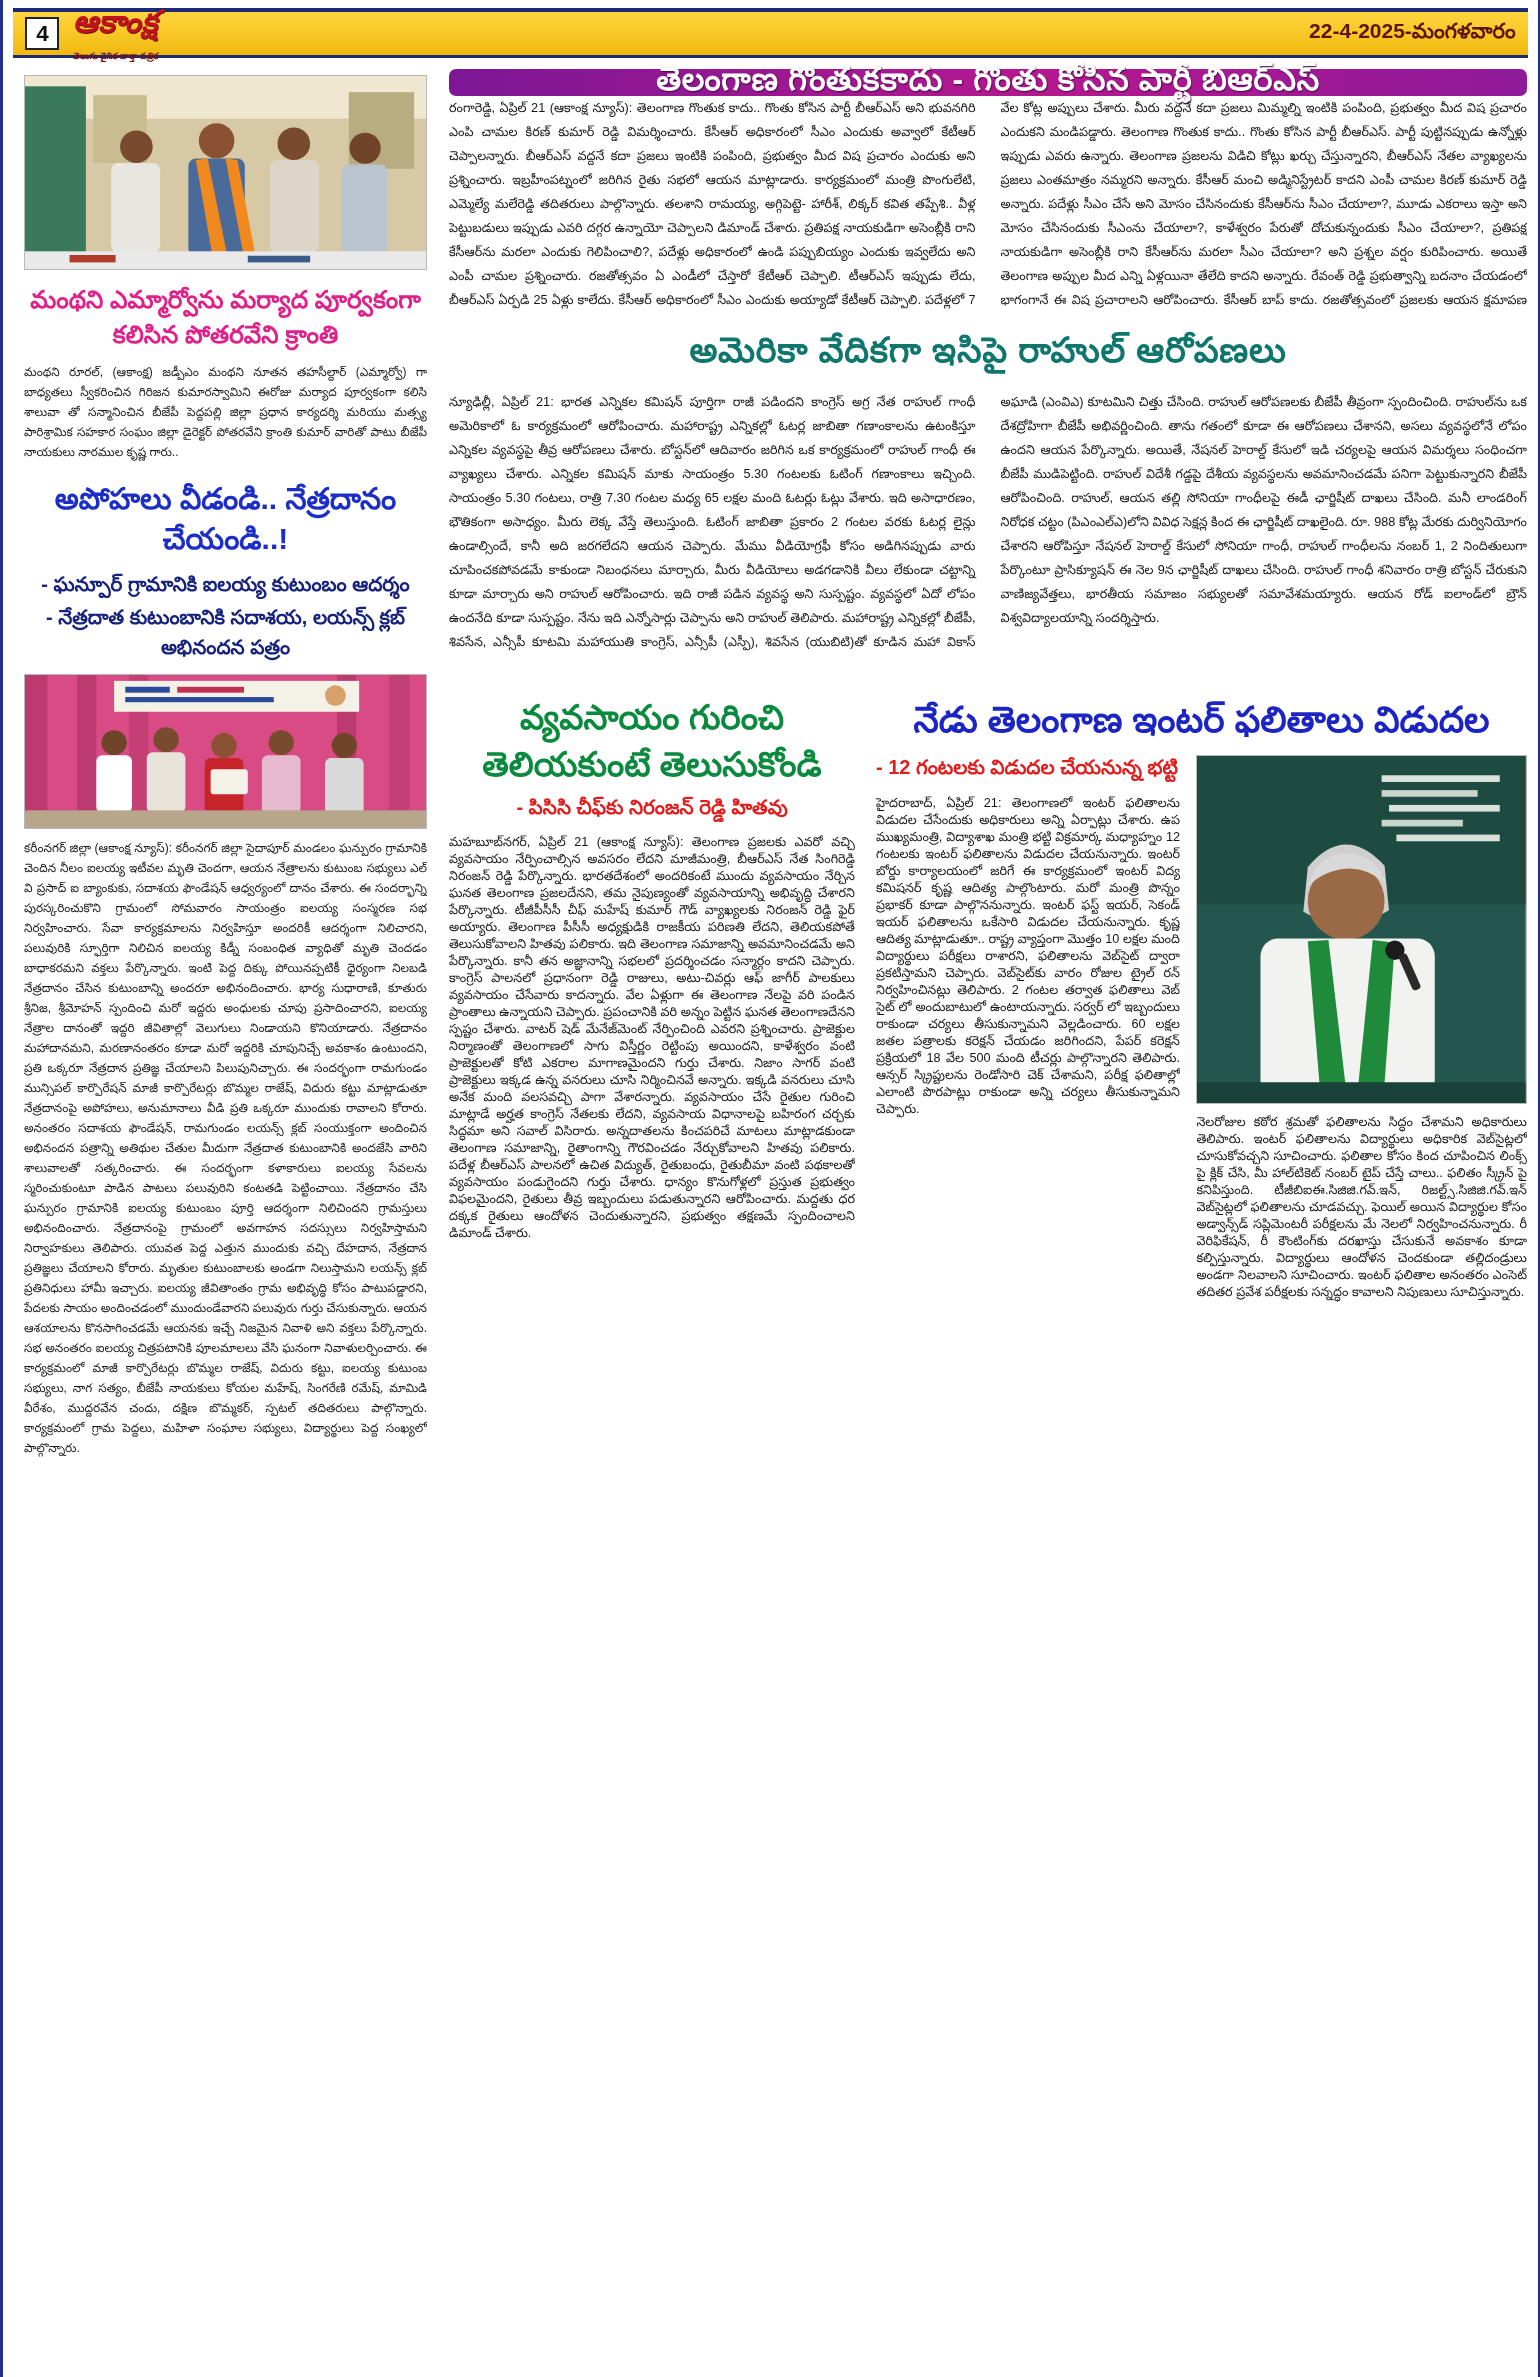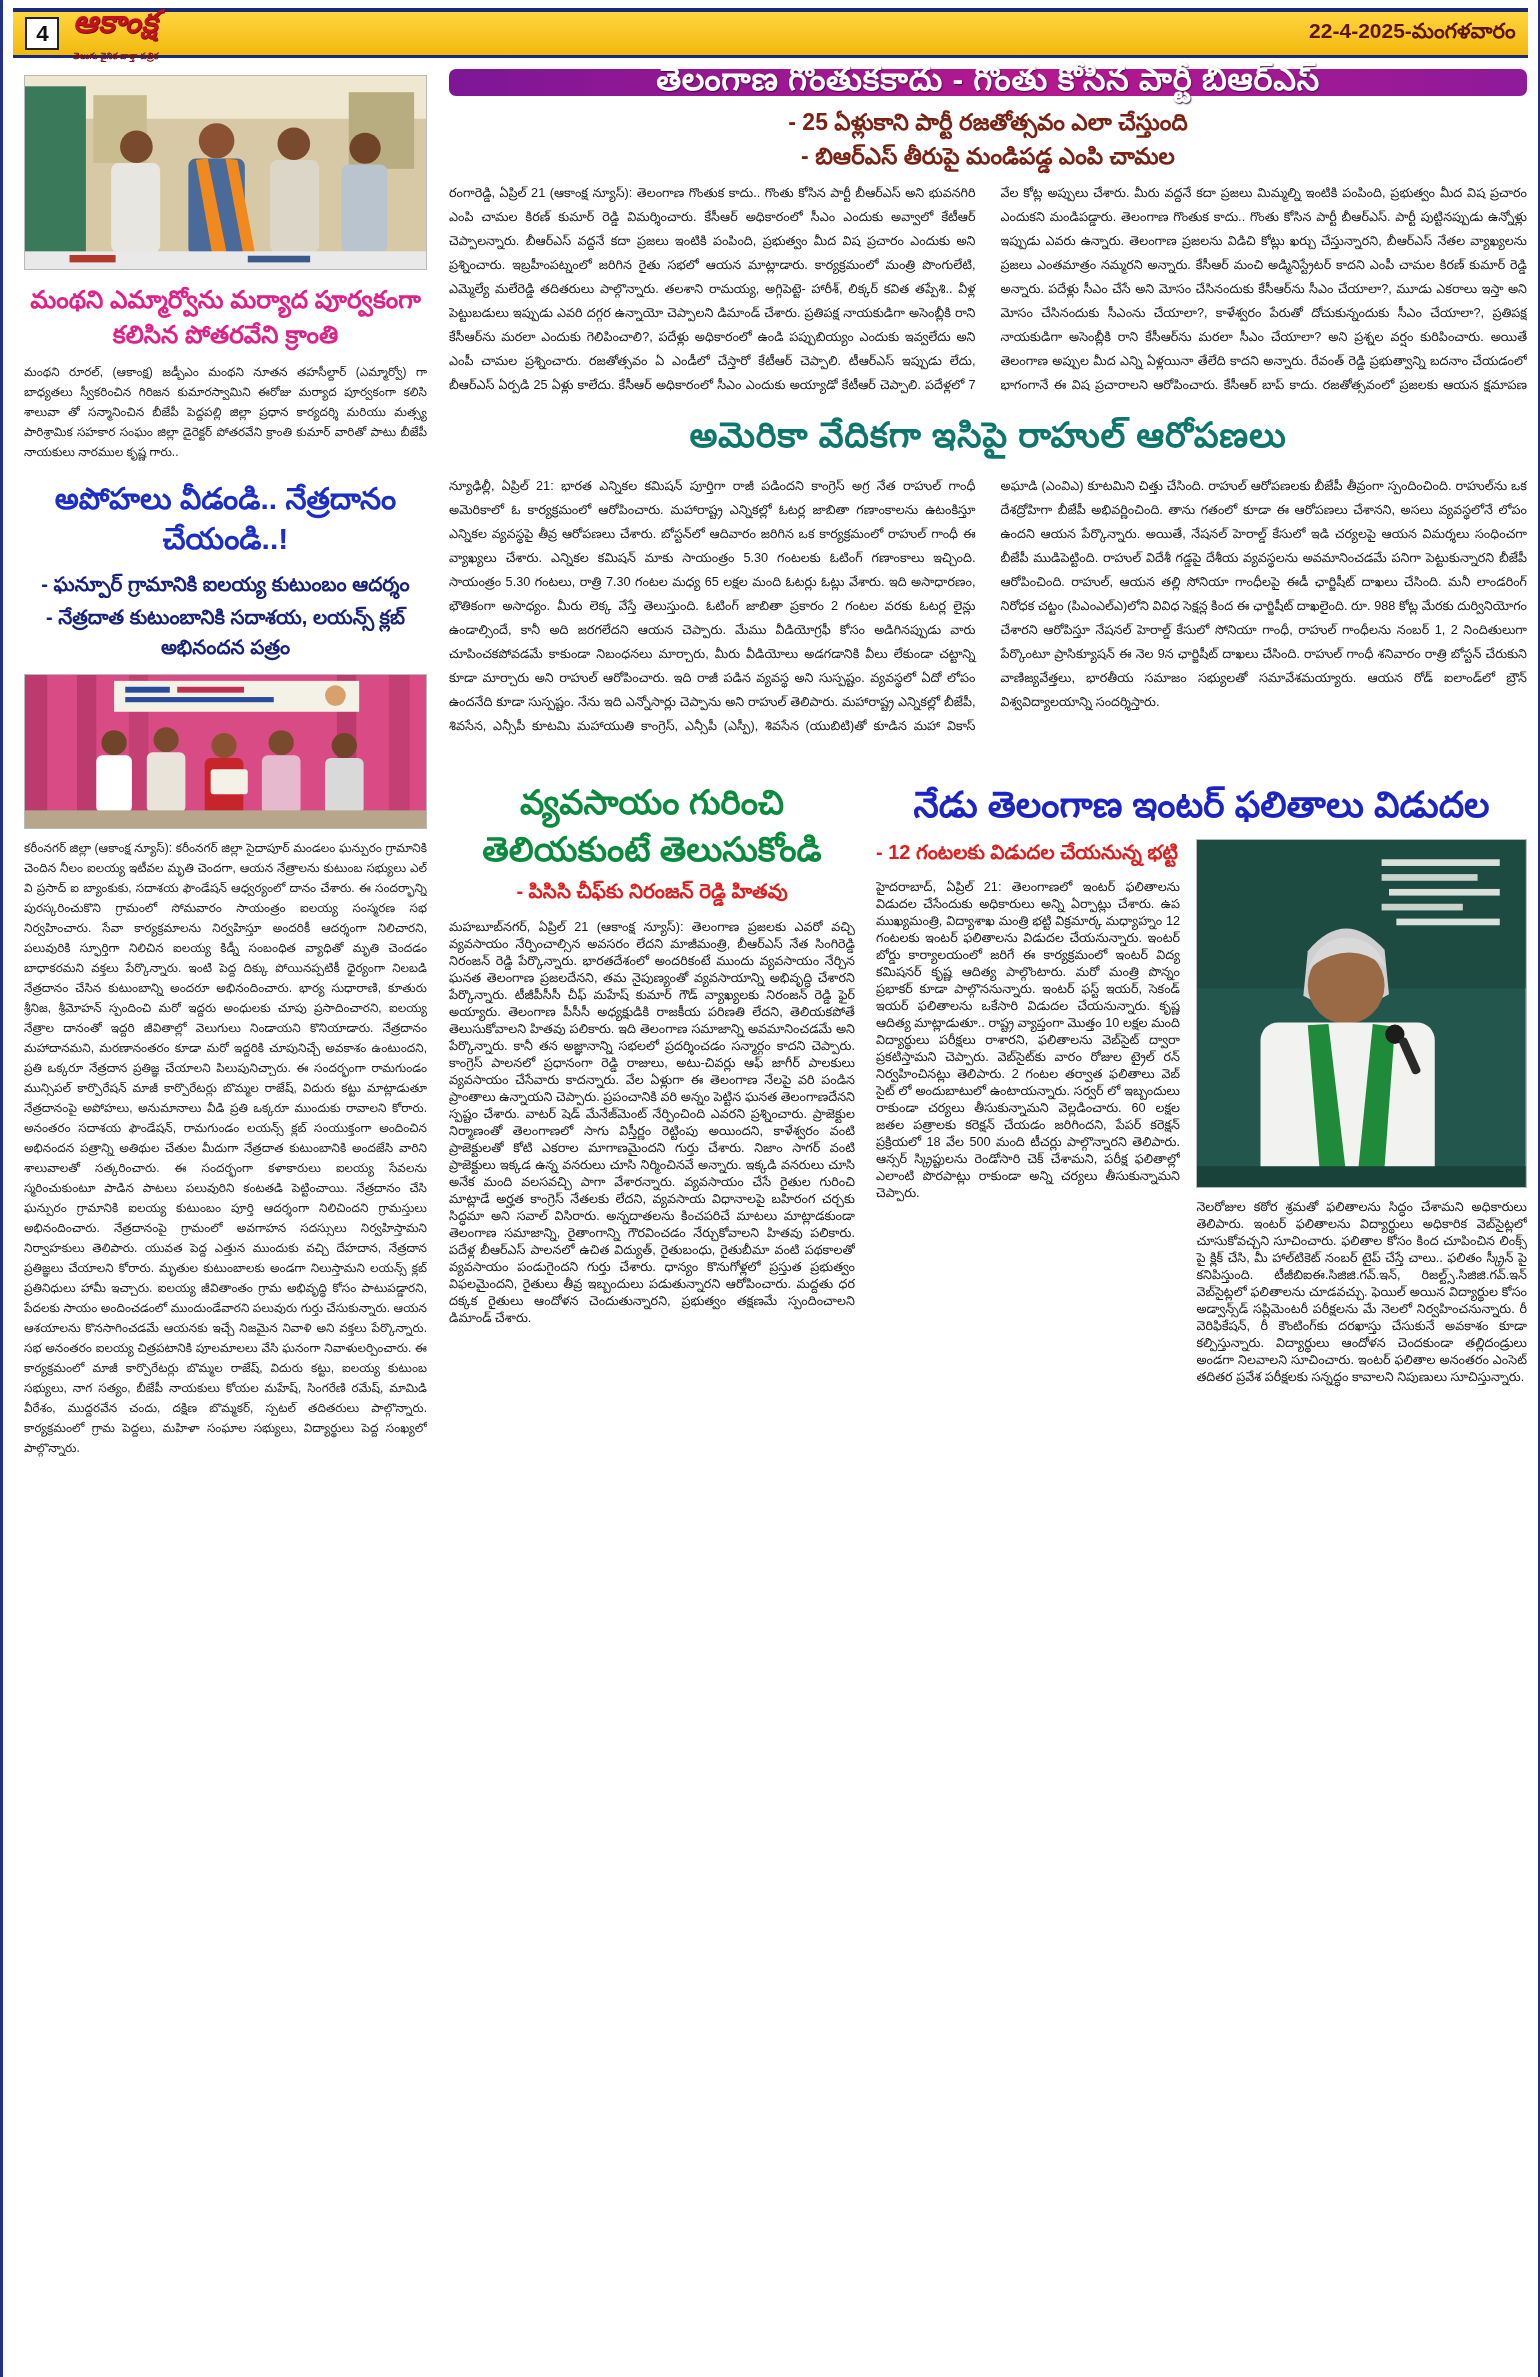--- a/index.html
+++ b/index.html
@@ -178,24 +178,20 @@
       </svg>
     </div>
 
     <p class="body-sm eye-body">కరీంనగర్ జిల్లా (ఆకాంక్ష న్యూస్): కరీంనగర్ జిల్లా సైదాపూర్ మండలం ఘన్పురం గ్రామానికి చెందిన నీలం ఐలయ్య ఇటీవల మృతి చెందగా, ఆయన నేత్రాలను కుటుంబ సభ్యులు ఎల్ వి ప్రసాద్ ఐ బ్యాంకుకు, సదాశయ ఫౌండేషన్ ఆధ్వర్యంలో దానం చేశారు. ఈ సందర్భాన్ని పురస్కరించుకొని గ్రామంలో సోమవారం సాయంత్రం ఐలయ్య సంస్మరణ సభ నిర్వహించారు. సేవా కార్యక్రమాలను నిర్వహిస్తూ అందరికీ ఆదర్శంగా నిలిచారని, పలువురికి స్ఫూర్తిగా నిలిచిన ఐలయ్య కిడ్నీ సంబంధిత వ్యాధితో మృతి చెందడం బాధాకరమని వక్తలు పేర్కొన్నారు. ఇంటి పెద్ద దిక్కు పోయినప్పటికీ ధైర్యంగా నిలబడి నేత్రదానం చేసిన కుటుంబాన్ని అందరూ అభినందించారు. భార్య సుధారాణి, కూతురు శ్రీనిజ, శ్రీమోహన్ స్పందించి మరో ఇద్దరు అంధులకు చూపు ప్రసాదించారని, ఐలయ్య నేత్రాల దానంతో ఇద్దరి జీవితాల్లో వెలుగులు నిండాయని కొనియాడారు. నేత్రదానం మహాదానమని, మరణానంతరం కూడా మరో ఇద్దరికి చూపునిచ్చే అవకాశం ఉంటుందని, ప్రతి ఒక్కరూ నేత్రదాన ప్రతిజ్ఞ చేయాలని పిలుపునిచ్చారు. ఈ సందర్భంగా రామగుండం మున్సిపల్ కార్పొరేషన్ మాజీ కార్పొరేటర్లు బొమ్మల రాజేష్, విదురు కట్టు మాట్లాడుతూ నేత్రదానంపై అపోహలు, అనుమానాలు వీడి ప్రతి ఒక్కరూ ముందుకు రావాలని కోరారు. అనంతరం సదాశయ ఫౌండేషన్, రామగుండం లయన్స్ క్లబ్ సంయుక్తంగా అందించిన అభినందన పత్రాన్ని అతిథుల చేతుల మీదుగా నేత్రదాత కుటుంబానికి అందజేసి వారిని శాలువాలతో సత్కరించారు. ఈ సందర్భంగా కళాకారులు ఐలయ్య సేవలను స్మరించుకుంటూ పాడిన పాటలు పలువురిని కంటతడి పెట్టించాయి. నేత్రదానం చేసి ఘన్పురం గ్రామానికి ఐలయ్య కుటుంబం పూర్తి ఆదర్శంగా నిలిచిందని గ్రామస్తులు అభినందించారు. నేత్రదానంపై గ్రామంలో అవగాహన సదస్సులు నిర్వహిస్తామని నిర్వాహకులు తెలిపారు. యువత పెద్ద ఎత్తున ముందుకు వచ్చి దేహదాన, నేత్రదాన ప్రతిజ్ఞలు చేయాలని కోరారు. మృతుల కుటుంబాలకు అండగా నిలుస్తామని లయన్స్ క్లబ్ ప్రతినిధులు హామీ ఇచ్చారు. ఐలయ్య జీవితాంతం గ్రామ అభివృద్ధి కోసం పాటుపడ్డారని, పేదలకు సాయం అందించడంలో ముందుండేవారని పలువురు గుర్తు చేసుకున్నారు. ఆయన ఆశయాలను కొనసాగించడమే ఆయనకు ఇచ్చే నిజమైన నివాళి అని వక్తలు పేర్కొన్నారు. సభ అనంతరం ఐలయ్య చిత్రపటానికి పూలమాలలు వేసి ఘనంగా నివాళులర్పించారు. ఈ కార్యక్రమంలో మాజీ కార్పొరేటర్లు బొమ్మల రాజేష్, విదురు కట్టు, ఐలయ్య కుటుంబ సభ్యులు, నాగ సత్యం, బీజేపీ నాయకులు కోయల మహేష్, సింగరేణి రమేష్, మామిడి వీరేశం, ముద్దరవేన చందు, దక్షిణ బొమ్మకర్, స్పటల్ తదితరులు పాల్గొన్నారు. కార్యక్రమంలో గ్రామ పెద్దలు, మహిళా సంఘాల సభ్యులు, విద్యార్థులు పెద్ద సంఖ్యలో పాల్గొన్నారు.</p>
   </div>
 
   <div class="rightcol">
 
     <section>
       <div class="banner">తెలంగాణ గొంతుకకాదు - గొంతు కోసిన పార్టీ బిఆర్ఎస్</div>
-      <div class="brs-subs">
-        <div class="s">- 25 ఏళ్లుకాని పార్టీ రజతోత్సవం ఎలా చేస్తుంది</div>
-        <div class="s">- బిఆర్ఎస్ తీరుపై మండిపడ్డ ఎంపి చామల</div>
-      </div>
       <p class="twocol brs-body">రంగారెడ్డి, ఏప్రిల్ 21 (ఆకాంక్ష న్యూస్): తెలంగాణ గొంతుక కాదు.. గొంతు కోసిన పార్టీ బీఆర్ఎస్ అని భువనగిరి ఎంపి చామల కిరణ్ కుమార్ రెడ్డి విమర్శించారు. కేసీఆర్ అధికారంలో సీఎం ఎందుకు అవ్వాలో కేటీఆర్ చెప్పాలన్నారు. బీఆర్ఎస్ వద్దనే కదా ప్రజలు ఇంటికి పంపింది, ప్రభుత్వం మీద విష ప్రచారం ఎందుకు అని ప్రశ్నించారు. ఇబ్రహీంపట్నంలో జరిగిన రైతు సభలో ఆయన మాట్లాడారు. కార్యక్రమంలో మంత్రి పొంగులేటి, ఎమ్మెల్యే మలేరెడ్డి తదితరులు పాల్గొన్నారు. తలశాని రామయ్య, అగ్గిపెట్టె- హారీశ్, లిక్కర్ కవిత తప్పేశి.. వీళ్ల పెట్టుబడులు ఇప్పుడు ఎవరి దగ్గర ఉన్నాయో చెప్పాలని డిమాండ్ చేశారు. ప్రతిపక్ష నాయకుడిగా అసెంబ్లీకి రాని కేసీఆర్‌ను మరలా ఎందుకు గెలిపించాలి?, పదేళ్లు అధికారంలో ఉండి పప్పుబియ్యం ఎందుకు ఇవ్వలేదు అని ఎంపీ చామల ప్రశ్నించారు. రజతోత్సవం ఏ ఎండీలో చేస్తారో కేటీఆర్ చెప్పాలి. టీఆర్ఎస్ ఇప్పుడు లేదు, బీఆర్ఎస్ ఏర్పడి 25 ఏళ్లు కాలేదు. కేసీఆర్ అధికారంలో సీఎం ఎందుకు అయ్యాడో కేటీఆర్ చెప్పాలి. పదేళ్లలో 7 వేల కోట్ల అప్పులు చేశారు. మీరు వద్దనే కదా ప్రజలు మిమ్మల్ని ఇంటికి పంపింది, ప్రభుత్వం మీద విష ప్రచారం ఎందుకని మండిపడ్డారు. తెలంగాణ గొంతుక కాదు.. గొంతు కోసిన పార్టీ బీఆర్ఎస్. పార్టీ పుట్టినప్పుడు ఉన్నోళ్లు ఇప్పుడు ఎవరు ఉన్నారు. తెలంగాణ ప్రజలను విడిచి కోట్లు ఖర్చు చేస్తున్నారని, బీఆర్ఎస్ నేతల వ్యాఖ్యలను ప్రజలు ఎంతమాత్రం నమ్మరని అన్నారు. కేసీఆర్ మంచి అడ్మినిస్ట్రేటర్ కాదని ఎంపీ చామల కిరణ్ కుమార్ రెడ్డి అన్నారు. పదేళ్లు సీఎం చేసే అని మోసం చేసినందుకు కేసీఆర్‌ను సీఎం చేయాలా?, మూడు ఎకరాలు ఇస్తా అని మోసం చేసినందుకు సీఎంను చేయాలా?, కాళేశ్వరం పేరుతో దోచుకున్నందుకు సీఎం చేయాలా?, ప్రతిపక్ష నాయకుడిగా అసెంబ్లీకి రాని కేసీఆర్‌ను మరలా సీఎం చేయాలా? అని ప్రశ్నల వర్షం కురిపించారు. అయితే తెలంగాణ అప్పుల మీద ఎన్ని ఏళ్లయినా తేలేది కాదని అన్నారు. రేవంత్ రెడ్డి ప్రభుత్వాన్ని బదనాం చేయడంలో భాగంగానే ఈ విష ప్రచారాలని ఆరోపించారు. కేసీఆర్ బాప్ కాదు. రజతోత్సవంలో ప్రజలకు ఆయన క్షమాపణ చెప్పాలి. కేసీఆర్ దోచుకున్నది అందరికీ తెలుసు. కేసీఆర్.. రజతోత్సవంలో పార్టీ అధ్యక్షుడి తీరుపై సమాధానం చెప్పాలన్నారు. మేము ఆరోపించడం కాదు, కులగణన వల్ల బీఆర్ఎస్ పార్టీకి బీసీ అధ్యక్షుడి ఆలోచన వచ్చిందని ఎంపీ చామల రైతు మహోత్సవం కార్యక్రమంలో చెప్పారు.</p>
     </section>
 
     <section>
       <h1 class="h-rahul">అమెరికా వేదికగా ఇసిపై రాహుల్ ఆరోపణలు</h1>
       <p class="twocol rahul-body">న్యూఢిల్లీ, ఏప్రిల్ 21: భారత ఎన్నికల కమిషన్ పూర్తిగా రాజీ పడిందని కాంగ్రెస్ అగ్ర నేత రాహుల్ గాంధీ అమెరికాలో ఓ కార్యక్రమంలో ఆరోపించారు. మహారాష్ట్ర ఎన్నికల్లో ఓటర్ల జాబితా గణాంకాలను ఉటంకిస్తూ ఎన్నికల వ్యవస్థపై తీవ్ర ఆరోపణలు చేశారు. బోస్టన్‌లో ఆదివారం జరిగిన ఒక కార్యక్రమంలో రాహుల్ గాంధీ ఈ వ్యాఖ్యలు చేశారు. ఎన్నికల కమిషన్ మాకు సాయంత్రం 5.30 గంటలకు ఓటింగ్ గణాంకాలు ఇచ్చింది. సాయంత్రం 5.30 గంటలు, రాత్రి 7.30 గంటల మధ్య 65 లక్షల మంది ఓటర్లు ఓట్లు వేశారు. ఇది అసాధారణం, భౌతికంగా అసాధ్యం. మీరు లెక్క వేస్తే తెలుస్తుంది. ఓటింగ్ జాబితా ప్రకారం 2 గంటల వరకు ఓటర్ల లైన్లు ఉండాల్సిందే, కానీ అది జరగలేదని ఆయన చెప్పారు. మేము వీడియోగ్రఫీ కోసం అడిగినప్పుడు వారు చూపించకపోవడమే కాకుండా నిబంధనలు మార్చారు, మీరు వీడియోలు అడగడానికి వీలు లేకుండా చట్టాన్ని కూడా మార్చారు అని రాహుల్ ఆరోపించారు. ఇది రాజీ పడిన వ్యవస్థ అని సుస్పష్టం. వ్యవస్థలో ఏదో లోపం ఉందనేది కూడా సుస్పష్టం. నేను ఇది ఎన్నోసార్లు చెప్పాను అని రాహుల్ తెలిపారు. మహారాష్ట్ర ఎన్నికల్లో బీజేపీ, శివసేన, ఎన్సీపీ కూటమి మహాయుతి కాంగ్రెస్, ఎన్సీపీ (ఎస్పీ), శివసేన (యుబిటి)తో కూడిన మహా వికాస్ అఘాడి (ఎంవిఎ) కూటమిని చిత్తు చేసింది. రాహుల్ ఆరోపణలకు బీజేపీ తీవ్రంగా స్పందించింది. రాహుల్‌ను ఒక దేశద్రోహిగా బీజేపీ అభివర్ణించింది. తాను గతంలో కూడా ఈ ఆరోపణలు చేశానని, అసలు వ్యవస్థలోనే లోపం ఉందని ఆయన పేర్కొన్నారు. అయితే, నేషనల్ హెరాల్డ్ కేసులో ఇడి చర్యలపై ఆయన విమర్శలు సంధించగా బీజేపీ ముడిపెట్టింది. రాహుల్ విదేశీ గడ్డపై దేశీయ వ్యవస్థలను అవమానించడమే పనిగా పెట్టుకున్నారని బీజేపీ ఆరోపించింది. రాహుల్, ఆయన తల్లి సోనియా గాంధీలపై ఈడీ ఛార్జిషీట్ దాఖలు చేసింది. మనీ లాండరింగ్ నిరోధక చట్టం (పిఎంఎల్ఎ)లోని వివిధ సెక్షన్ల కింద ఈ ఛార్జిషీట్ దాఖలైంది. రూ. 988 కోట్ల మేరకు దుర్వినియోగం చేశారని ఆరోపిస్తూ నేషనల్ హెరాల్డ్ కేసులో సోనియా గాంధీ, రాహుల్ గాంధీలను నంబర్ 1, 2 నిందితులుగా పేర్కొంటూ ప్రాసిక్యూషన్ ఈ నెల 9న ఛార్జిషీట్ దాఖలు చేసింది. రాహుల్ గాంధీ శనివారం రాత్రి బోస్టన్ చేరుకుని వాణిజ్యవేత్తలు, భారతీయ సమాజం సభ్యులతో సమావేశమయ్యారు. ఆయన రోడ్ ఐలాండ్‌లో బ్రౌన్ విశ్వవిద్యాలయాన్ని సందర్శిస్తారు.</p>
     </section>
 
     <div class="bottomrow">
 

